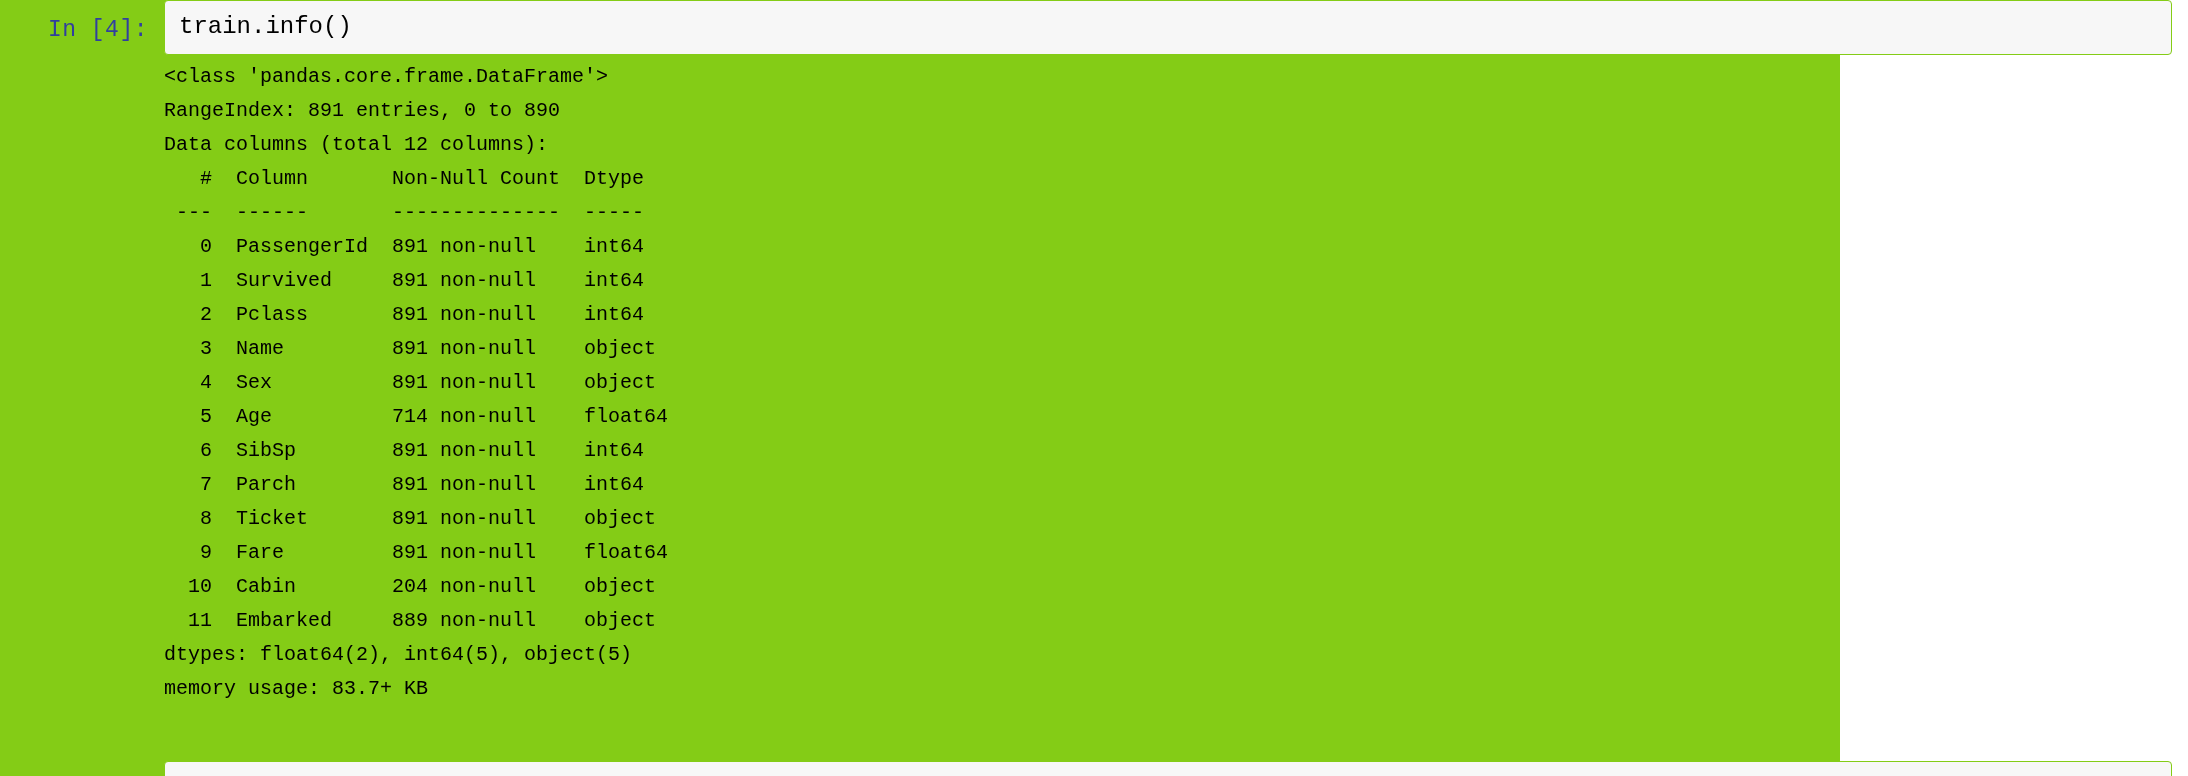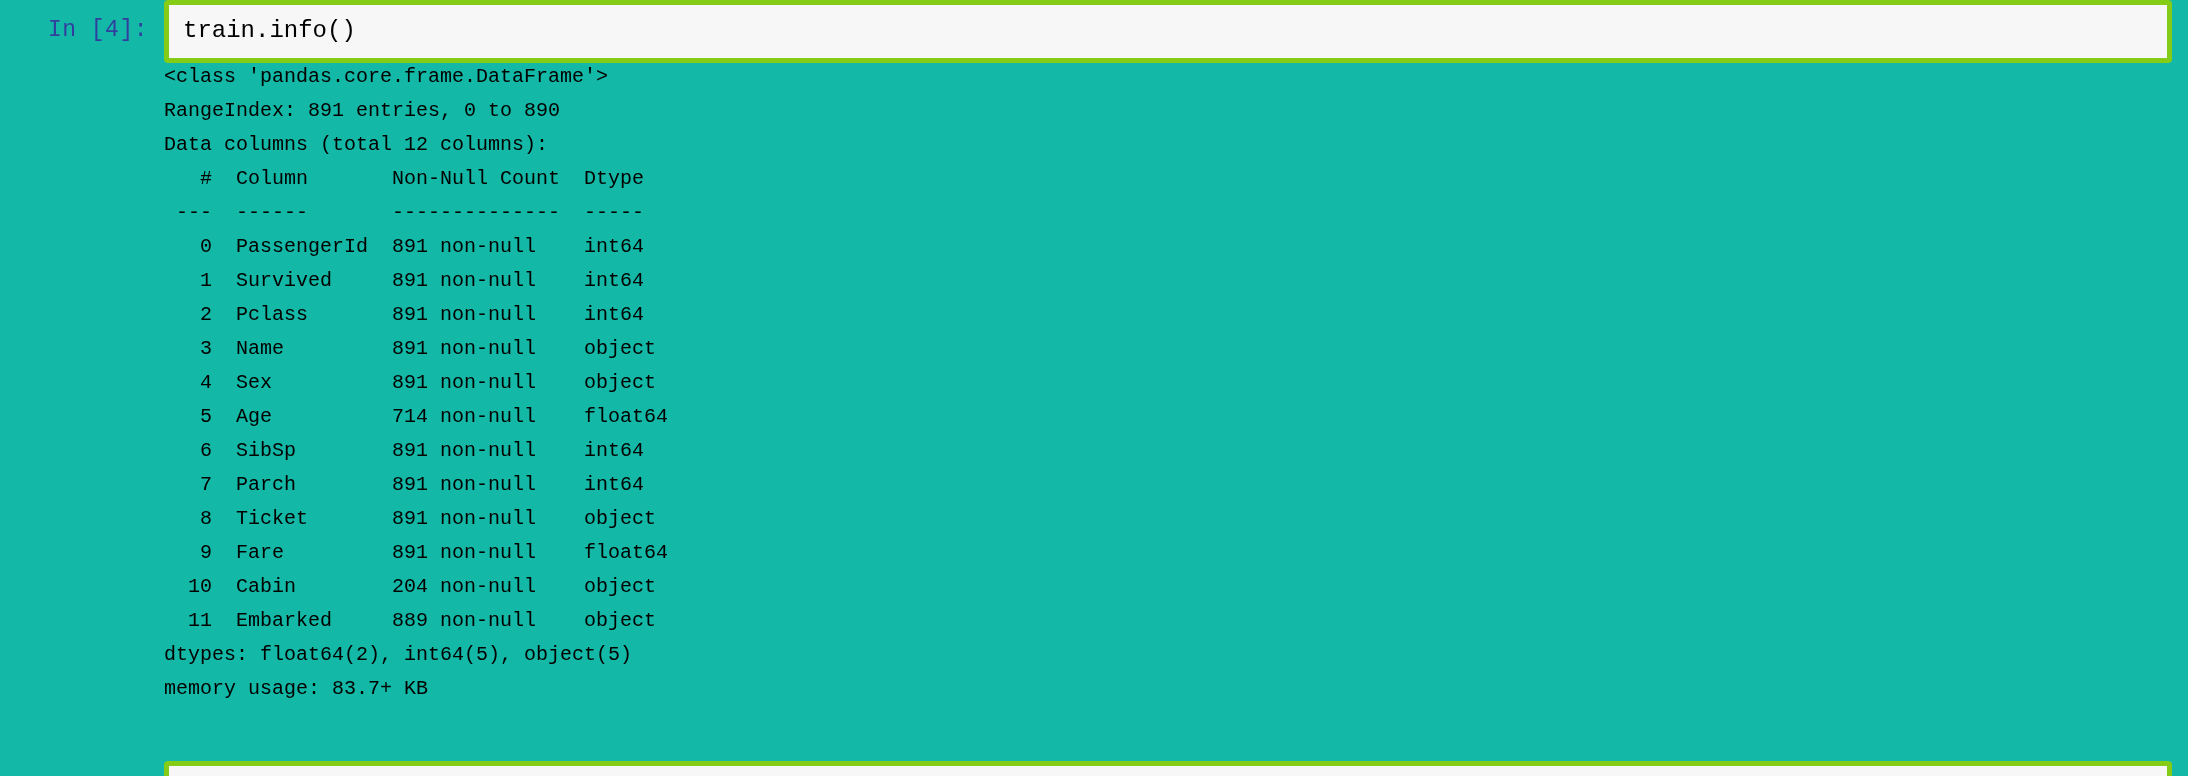--- a/index.html
+++ b/index.html
@@ -11,23 +11,23 @@
   body {
     width: 2188px;
     height: 776px;
     overflow: hidden;
     font-family: "Liberation Sans", sans-serif;
     -webkit-font-smoothing: antialiased;
   }
 
   .notebook {
     position: relative;
-    width: 2188px;
+    width: 1840px;
     height: 776px;
-    background: #14b8a6;
+    background: #84cc16;
   }
 
   
   .cell {
     position: absolute;
     left: 0;
     top: 0;
     width: 2188px;
   }
 
@@ -48,21 +48,21 @@
     color: #303f9f;
     white-space: pre;
     letter-spacing: 0.5px;
     user-select: none;
   }
 
   .input-area {
     flex: 1 1 auto;
     margin-right: 16px;
     background: #f7f7f7;
-    border: 5px solid #84cc16;
+    border: 1px solid #84cc16;
     border-radius: 4px;
     box-sizing: border-box;
     padding: 10px 14px 11px 14px;
     min-height: 36px;
   }
 
   .input-code {
     font-family: "Liberation Mono", "DejaVu Sans Mono", monospace;
     font-size: 24px;
     line-height: 1.35;

